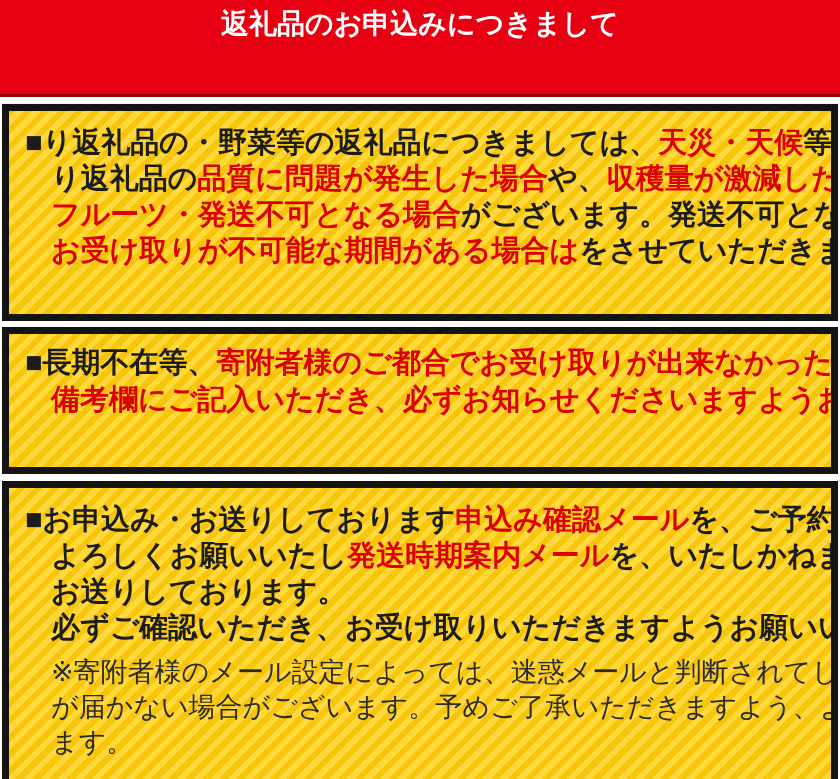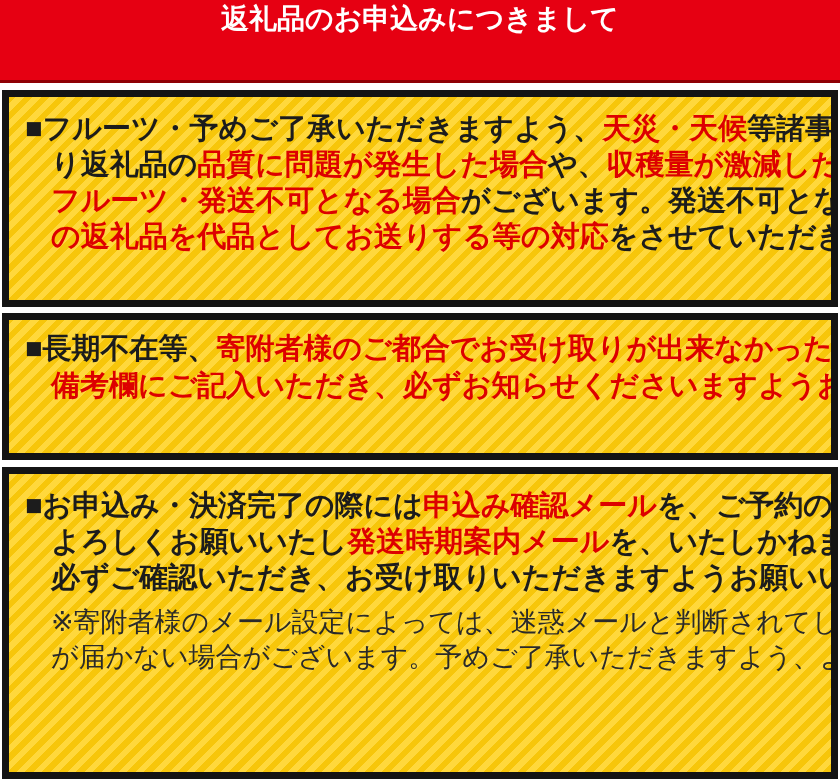--- a/index.html
+++ b/index.html
@@ -9,28 +9,29 @@
     font-family: "Liberation Sans", "DejaVu Sans", sans-serif;
   }
   body {
     width: 840px;
     height: 779px;
     overflow: hidden;
   }
   
   .header {
     box-sizing: border-box;
-    height: 83px;
+    height: 97px;
     background: var(--header-bg, #e60012);
     border-bottom: 3px solid var(--header-edge, #8f0005);
     color: var(--header-text, #ffffff);
     text-align: center;
     font-weight: bold;
     font-size: 28px;
     line-height: 37px;
+    padding-top: 5px;
   }
   
   .box {
     box-sizing: border-box;
     border: 7px solid var(--box-border, #141414);
     margin: 0 2px;
     background: repeating-linear-gradient(
       -45deg,
       var(--stripe-dark, #f7c60a) 0 6px,
       var(--stripe-light, #ffd83c) 6px 12px
@@ -65,42 +66,44 @@
 </head>
 <body>
 
 <div class="header">
   <div class="header-line">返礼品のお申込みにつきまして</div>
 </div>
 
 <div class="box box1">
   <div class="box-pad">
       <div class="para main">
-        <div class="line first"><span class="seg">■フルーツ・予めご了承いただきますよう、</span><span class="seg red">天災・天候</span><span class="seg">等諸事情の影響によ</span></div>
+        <div class="line first"><span class="seg">■り返礼品の・野菜等の返礼品につきましては、</span><span class="seg red">天災・天候</span><span class="seg">等諸事情の影響によ</span></div>
         <div class="line"><span class="seg">り返礼品の</span><span class="seg red">品質に問題が発生した場合</span><span class="seg">や、</span><span class="seg red">収穫量が激減した場合</span></div>
         <div class="line"><span class="seg red">フルーツ・発送不可となる場合</span><span class="seg">がございます。発送不可となった場合は</span></div>
-        <div class="line"><span class="seg red">の返礼品を代品としてお送りする等の対応</span><span class="seg">をさせていただきます。</span></div>
+        <div class="line"><span class="seg red">お受け取りが不可能な期間がある場合は</span><span class="seg">をさせていただきます。</span></div>
       </div>
     </div>
 </div>
 
 <div class="box box2">
   <div class="box-pad">
       <div class="para main">
         <div class="line first"><span class="seg">■長期不在等、</span><span class="seg red">寄附者様のご都合でお受け取りが出来なかった</span><span class="seg">場合、</span></div>
         <div class="line"><span class="seg red">備考欄にご記入いただき、必ずお知らせくださいますようお願いいたします。</span></div>
       </div>
     </div>
 </div>
 
 <div class="box box3">
   <div class="box-pad">
       <div class="para main">
-        <div class="line first"><span class="seg">■お申込み・決済完了の際には</span><span class="seg red">申込み確認メール</span><span class="seg">を、ご予約のお品 / 期間限</span></div>
+        <div class="line first"><span class="seg">■お申込み・お送りしております</span><span class="seg red">申込み確認メール</span><span class="seg">を、ご予約のお品 / 期間限</span></div>
         <div class="line"><span class="seg">よろしくお願いいたし</span><span class="seg red">発送時期案内メール</span><span class="seg">を、いたしかねます</span><span class="seg red">発送案内メール</span></div>
+        <div class="line"><span class="seg">お送りしております。</span></div>
         <div class="line"><span class="seg">必ずご確認いただき、お受け取りいただきますようお願いいたします。</span></div>
       </div>
       <div class="para note">
         <div class="line"><span class="seg">※寄附者様のメール設定によっては、迷惑メールと判断されてしまい、案内メール</span></div>
         <div class="line"><span class="seg">が届かない場合がございます。予めご了承いただきますよう、よろしくお願いいたし</span></div>
+        <div class="line"><span class="seg">ます。</span></div>
       </div>
     </div>
 </div>
 
 </body></html>

